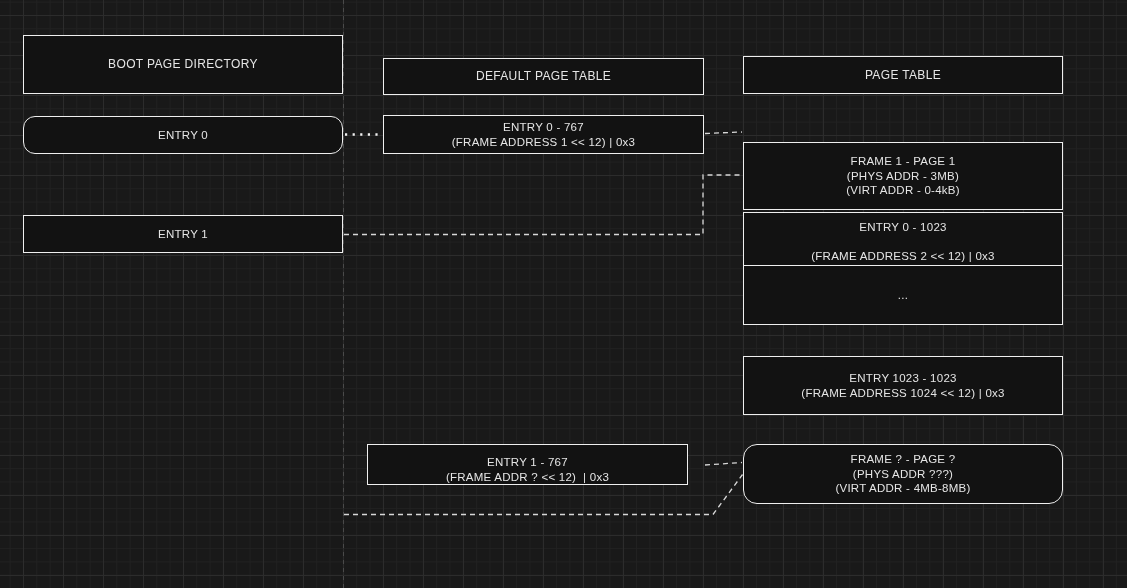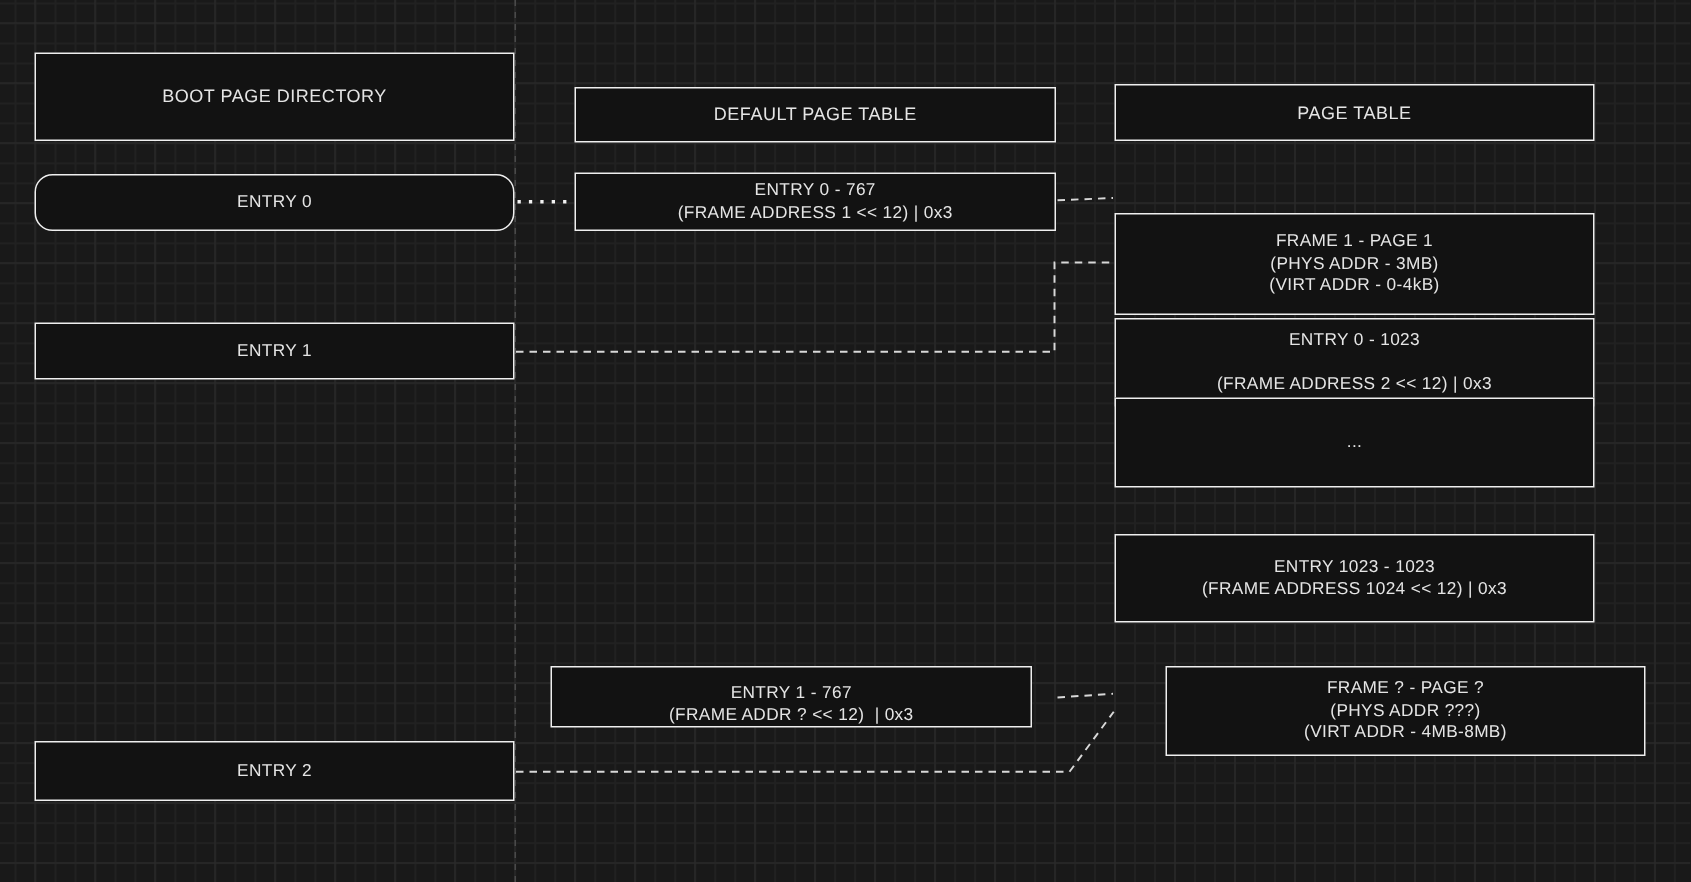--- a/index.html
+++ b/index.html
@@ -55,21 +55,21 @@
   #n-entry1        { left: 23px;  top: 215px; width: 320px; height: 38px; }
   #n-entry2        { left: 23px;  top: 494px; width: 320px; height: 40px; }
   #n-default-header{ left: 383px; top: 58px;  width: 321px; height: 37px; }
   #n-pt-entry0-767 { left: 383px; top: 115px; width: 321px; height: 39px; }
   #n-pt-entry1-767 { left: 367px; top: 444px; width: 321px; height: 41px; align-items: flex-end; }
   #n-pagetable-header { left: 743px; top: 56px;  width: 320px; height: 38px; }
   #n-frame1        { left: 743px; top: 116px; width: 320px; height: 68px; margin-top: 26px; }
   #n-entry0-1023   { left: 743px; top: 192px; width: 320px; height: 59px; margin-top: 20px; }
   #n-ellipsis      { left: 743px; top: 265px; width: 320px; height: 60px; }
   #n-entry1023-1023{ left: 743px; top: 335px; width: 320px; height: 59px; margin-top: 21px; }
-  #n-frame-q       { left: 777px; top: 444px; width: 320px; height: 60px; }
+  #n-frame-q       { left: 743px; top: 444px; width: 320px; height: 60px; border-radius: 14px; }
 </style>
 </head>
 <body>
 
 <div id="stage">
 
   <svg id="edges" viewBox="0 0 1127 588" xmlns="http://www.w3.org/2000/svg">
 
     <line x1="343.5" y1="0" x2="343.5" y2="588" stroke="#4a4a4a" stroke-width="1" stroke-dasharray="4 4"></line>
 
@@ -85,23 +85,20 @@
   </svg>
 
   <div class="node header" id="n-boot-header">
     <span class="label">BOOT PAGE DIRECTORY</span>
   </div>
   <div class="node" id="n-entry0">
     <span class="label">ENTRY 0</span>
   </div>
   <div class="node" id="n-entry1">
     <span class="label">ENTRY 1</span>
-  </div>
-  <div class="node" id="n-entry2">
-    <span class="label">ENTRY 2</span>
   </div>
 
   <div class="node header" id="n-default-header">
     <span class="label">DEFAULT PAGE TABLE</span>
   </div>
   <div class="node" id="n-pt-entry0-767">
     <span class="label">ENTRY 0 - 767
 (FRAME ADDRESS 1 &lt;&lt; 12) | 0x3</span>
   </div>
   <div class="node" id="n-pt-entry1-767">

